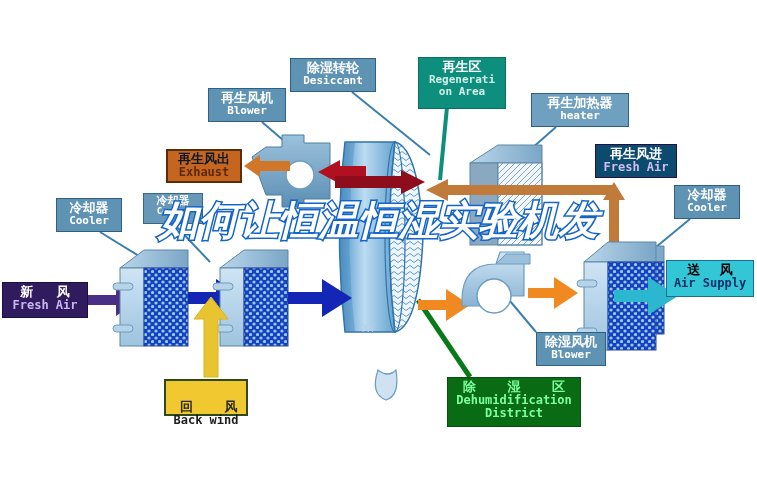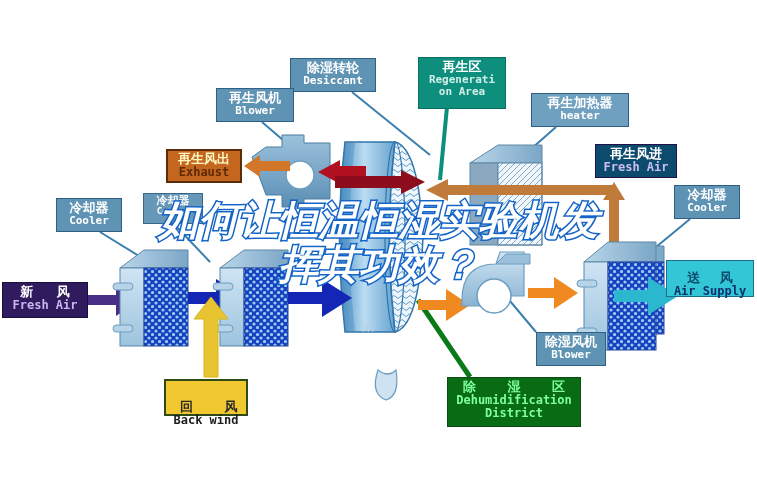--- a/index.html
+++ b/index.html
@@ -27,35 +27,35 @@
   .sty-steel2 .cn{color:#ffffff;font-size:13px;}
   .sty-steel2 .en{color:#ffffff;font-size:11px;}
 
   
   .sty-teal{background:#0e8f7e;border:1px solid #0b6e61;}
   .sty-teal .cn{color:#ffffff;font-size:13px;}
   .sty-teal .en{color:#cfeee8;font-size:11px;}
 
   
   .sty-orange{background:#c4661f;border:2px solid #5a2c08;}
-  .sty-orange .cn{color:#fef9c3;font-size:13px;}
+  .sty-orange .cn{color:#0f172a;font-size:13px;}
   .sty-orange .en{color:#5e2a06;font-size:12px;}
 
   
   .sty-purple{background:#0c4a6e;border:1px solid #241046;text-align:center;}
   .sty-purple .cn{color:#ffffff;font-size:13px;}
   .sty-purple .en{color:#cdbdf0;font-size:12px;}
 
   .sty-purple2{background:#2f1b5e;border:1px solid #1b0d3c;}
   .sty-purple2 .cn{color:#ffffff;font-size:13px;letter-spacing:10px;padding-left:10px;}
   .sty-purple2 .en{color:#c9b6ef;font-size:12px;}
 
   
   .sty-cyan{background:#32c6d6;border:1px solid #1b6f8c;}
-  .sty-cyan .cn{color:#0c4a6e;font-size:13px;letter-spacing:8px;padding-left:8px;margin-top:8px;}
+  .sty-cyan .cn{color:#000000;font-size:13px;letter-spacing:8px;padding-left:8px;}
   .sty-cyan .en{color:#10306b;font-size:12px;}
 
   
   .sty-yellow{background:#f2c830;border:2px solid #2d4a17;}
   .sty-yellow .cn{color:#2a2a2a;font-size:13px;letter-spacing:14px;padding-left:14px;}
   .sty-yellow .en{color:#1d1d1d;font-size:12px;}
 
   
   .sty-green{background:#096b13;border:1px solid #0b4d10;}
   .sty-green .cn{color:#7dffa0;font-size:13px;letter-spacing:14px;padding-left:14px;}
@@ -245,21 +245,21 @@
       <path d="M614,290 l34,0 l0,-13 l30,19 l-30,19 l0,-13 l-34,0 z" fill="#2bb8cf"></path>
     </g>
 
   </svg>
 
   <div class="lbl sty-steel" style="left:290px;top:58px;width:86px;height:34px;padding-top:2px;">
     <span class="cn">除湿转轮</span>
     <span class="en">Desiccant</span>
   </div>
 
-  <div class="lbl sty-steel" style="left:216px;top:88px;width:78px;height:34px;padding-top:2px;">
+  <div class="lbl sty-steel" style="left:208px;top:88px;width:78px;height:34px;padding-top:2px;">
     <span class="cn">再生风机</span>
     <span class="en">Blower</span>
   </div>
 
   <div class="lbl sty-teal" style="left:418px;top:57px;width:88px;height:52px;padding-top:2px;">
     <span class="cn">再生区</span>
     <span class="en">Regenerati</span>
     <span class="en">on Area</span>
   </div>
 
@@ -316,16 +316,15 @@
 
   <div class="lbl sty-cyan" style="left:666px;top:260px;width:88px;height:37px;padding-top:2px;">
     <span class="cn">送   风</span>
     <span class="en">Air Supply</span>
   </div>
 
   <div class="watermark" style="left:362px;top:322px;">XT</div>
 
   <div id="headline">
     <span class="ln">如何让恒温恒湿实验机发</span>
-    <span class="ln">挥其功效？</span>
   </div>
 
 </div>
 
 </body></html>

